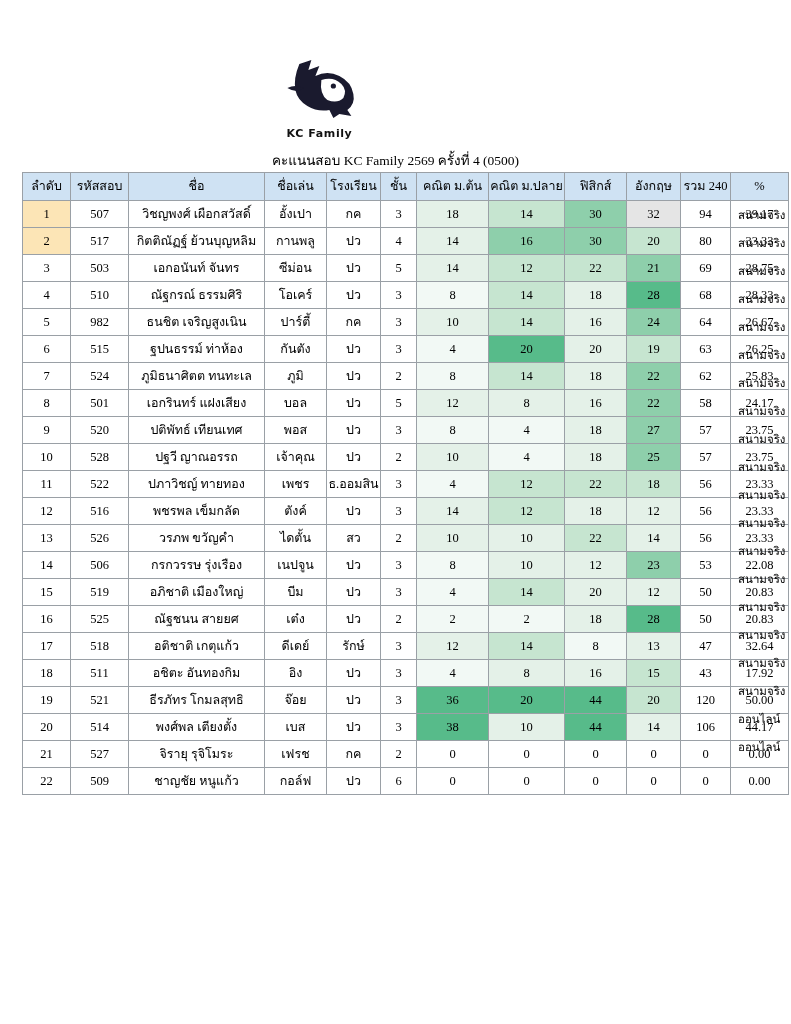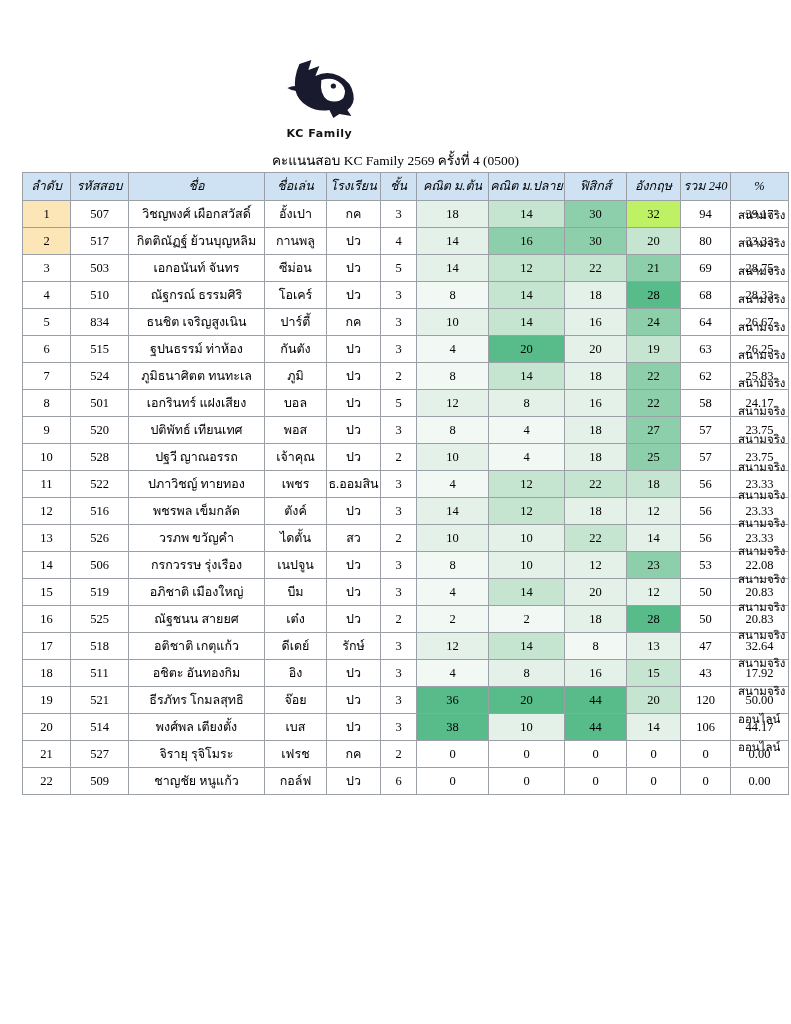--- a/index.html
+++ b/index.html
@@ -87,21 +87,20 @@
     vertical-align: middle;
     overflow: hidden;
     white-space: nowrap;
   }
   table.score thead th {
     background: #cfe2f3;
     font-weight: normal;
     font-size: 12.5px;
     height: 27px;
     line-height: 27px;
-    font-style: italic;
   }
   
   col.c-rank   { width: 48px; }
   col.c-code   { width: 58px; }
   col.c-name   { width: 136px; }
   col.c-nick   { width: 62px; }
   col.c-school { width: 54px; }
   col.c-level  { width: 36px; }
   col.c-m1     { width: 72px; }
   col.c-m2     { width: 76px; }
@@ -188,21 +187,21 @@
           <tr>
             <td style="background: rgb(252, 229, 182);">1</td>
             <td>507</td>
             <td class="cell-name">วิชญพงศ์ เผือกสวัสดิ์</td>
             <td>อั้งเปา</td>
             <td>กค</td>
             <td>3</td>
             <td style="background: rgb(228, 241, 232);">18</td>
             <td style="background: rgb(198, 229, 208);">14</td>
             <td style="background: rgb(142, 207, 171);">30</td>
-            <td style="background: #bef264;">32</td>
+            <td style="background: #e5e5e5;">32</td>
             <td>94</td>
             <td>39.17</td>
           </tr>
           <tr>
             <td style="background: rgb(252, 229, 182);">2</td>
             <td>517</td>
             <td class="cell-name">กิตติณัฏฐ์ ย้วนบุญหลิม</td>
             <td>กานพลู</td>
             <td>ปว</td>
             <td>4</td>
@@ -236,21 +235,21 @@
             <td>3</td>
             <td style="background: rgb(242, 249, 245);">8</td>
             <td style="background: rgb(198, 229, 208);">14</td>
             <td style="background: rgb(228, 241, 232);">18</td>
             <td style="background: rgb(87, 187, 138);">28</td>
             <td>68</td>
             <td>28.33</td>
           </tr>
           <tr>
             <td>5</td>
-            <td>834</td>
+            <td>982</td>
             <td class="cell-name">ธนชิต เจริญสูงเนิน</td>
             <td>ปาร์ตี้</td>
             <td>กค</td>
             <td>3</td>
             <td style="background: rgb(228, 241, 232);">10</td>
             <td style="background: rgb(198, 229, 208);">14</td>
             <td style="background: rgb(228, 241, 232);">16</td>
             <td style="background: rgb(142, 207, 171);">24</td>
             <td>64</td>
             <td>26.67</td>

